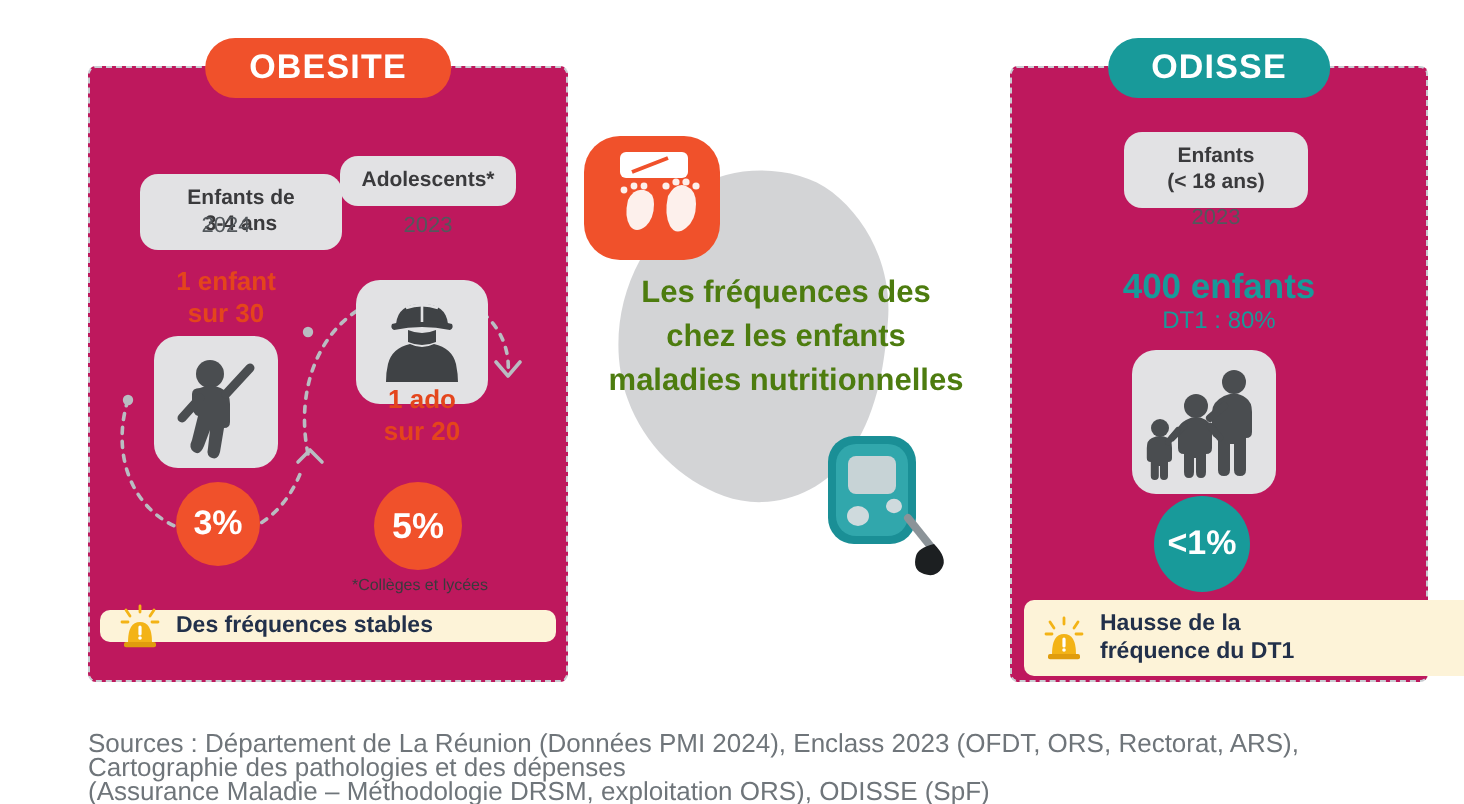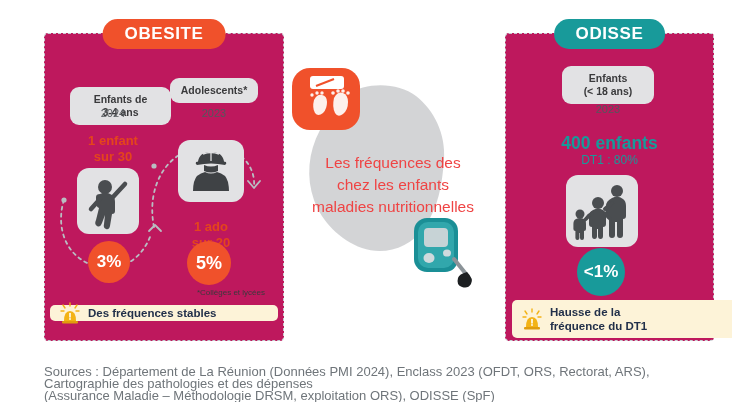--- a/index.html
+++ b/index.html
@@ -112,25 +112,25 @@
   .alert-banner .banner-label {
     color: #22304a;
     font-weight: bold;
     font-size: 11.5px;
     line-height: 14px;
   }
 
   
   #centre-title {
     position: absolute;
-    left: 286px; top: 152px;
+    left: 286px; top: 136px;
     width: 214px;
     text-align: center;
-    color: #ef4444;
-    font-weight: normal;
+    color: #4d7c0f;
+    font-weight: bold;
     font-size: 15.5px;
     line-height: 22px;
   }
   .centre-line { display: block; }
 
   
   #diab-count {
     position: absolute;
     color: #189a9a;
     font-weight: bold;
@@ -248,30 +248,30 @@
     <svg width="48" height="48" viewBox="0 0 48 48">
       <path d="M11 15 q1 -10 13 -10 q12 0 13 10 Z" fill="#3f4245"></path>
       <path d="M9 15 q15 -4 30 0 q1 2 -1 3 q-14 -3 -28 0 q-2 -1 -1 -3 Z" fill="#3f4245"></path>
       <path d="M17 18 q7 3 14 0 l0 6 q-7 3 -14 0 Z" fill="#3f4245"></path>
       <path d="M18 25 q6 3 12 0 q9 2 11 10 q1 5 1 9 l-36 0 q0 -5 1 -9 q2 -8 11 -10 Z" fill="#3f4245"></path>
       <path d="M16 7 q8 -3 16 0" stroke="#e2e2e4" stroke-width="1.4" fill="none"></path>
       <path d="M24 4 L24 14" stroke="#e2e2e4" stroke-width="1.3"></path>
     </svg>
   </div>
 
-  <div class="stat-text" style="left:166px; top:219px;">
+  <div class="stat-text" style="left:166px; top:192px;">
     <span>1 ado</span><br>
     <span>sur 20</span>
   </div>
 
   <div class="circle-badge orange-circle" style="left:187px; top:241px; width:44px; height:44px; font-size:18px;">
     <span>5%</span>
   </div>
 
-  <div class="footnote" style="left:155px; top:288px;text-align:right;">*Collèges et lycées</div>
+  <div class="footnote" style="left:155px; top:288px;">*Collèges et lycées</div>
 
   <div class="alert-banner" style="left:50px; top:305px; width:228px; height:16px;">
     <svg width="20" height="22" viewBox="0 0 20 22">
       <path d="M10 1 L10 4 M3 3 L5 6 M17 3 L15 6 M1 9 L4 9 M19 9 L16 9" stroke="#f3b316" stroke-width="1.4" stroke-linecap="round"></path>
       <path d="M4 19 q0 -10 6 -10 q6 0 6 10 Z" fill="#f3b316"></path>
       <rect x="2" y="19" width="16" height="2.6" rx="1" fill="#e09c0d"></rect>
       <path d="M10 11.5 L10 15" stroke="#ffffff" stroke-width="1.6" stroke-linecap="round"></path>
       <circle cx="10" cy="17" r="0.9" fill="#ffffff"></circle>
     </svg>
     <div>

